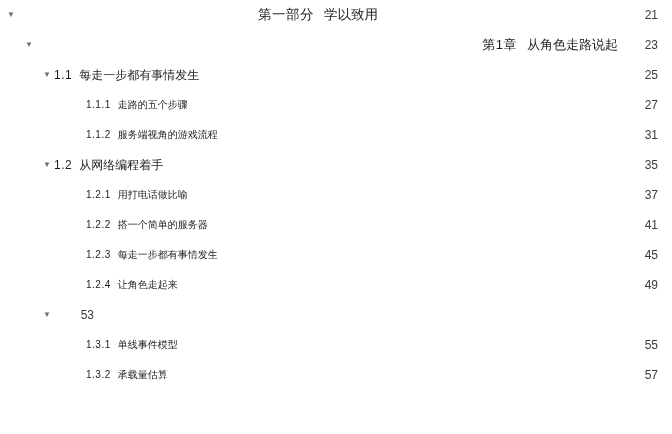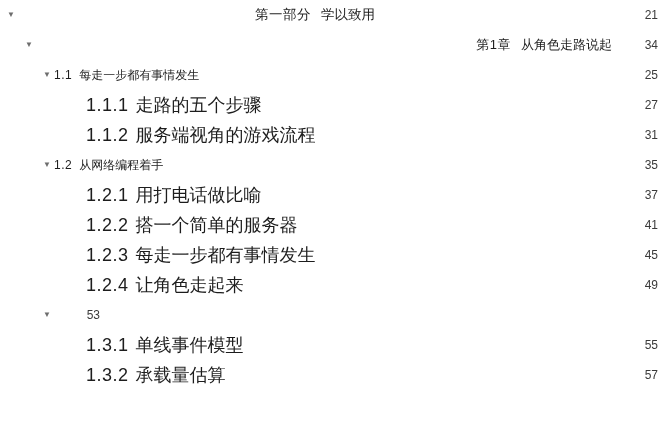--- a/index.html
+++ b/index.html
@@ -43,34 +43,34 @@
     flex: 1;
     font-size: 13px;
     color: #1d1d1d;
     white-space: nowrap;
     overflow: hidden;
     text-overflow: ellipsis;
   }
   .toc-row .page {
     font-size: 12px;
     color: #3a3a3a;
-    margin-left: 26px;
+    margin-left: 20px;
     min-width: 20px;
     text-align: right;
   }
   
   .lvl-0 { padding-left: 4px; }
   .lvl-1 { padding-left: 22px; }
   .lvl-2 { padding-left: 40px; }
   .lvl-3 { padding-left: 72px; }
 
   .lvl-0 .label { font-size: 13.5px; text-align: center; }
   .lvl-1 .label { font-size: 13px; text-align: right; }
   .lvl-2 .label { font-size: 12px; }
-  .lvl-3 .label { font-size: 18px; }
+  .lvl-3 .label { font-size: 10px; }
 
   .num {
     letter-spacing: 0.5px;
   }
   .sep {
     display: inline-block;
     width: 7px;
   }
   .sep-wide {
     display: inline-block;
@@ -82,21 +82,21 @@
 
 <div class="toc" id="toc-root">
     <div class="toc-row lvl-0">
       <span class="arrow-slot">▼</span>
       <span class="label"><span class="num">第一部分</span><span class="sep-wide"></span><span>学以致用</span></span>
       <span class="page">21</span>
     </div>
     <div class="toc-row lvl-1">
       <span class="arrow-slot">▼</span>
       <span class="label"><span class="num">第1章</span><span class="sep-wide"></span><span>从角色走路说起</span></span>
-      <span class="page">34</span>
+      <span class="page">23</span>
     </div>
     <div class="toc-row lvl-2">
       <span class="arrow-slot">▼</span>
       <span class="label"><span class="num">1.1</span><span class="sep"></span><span>每走一步都有事情发生</span></span>
       <span class="page">25</span>
     </div>
     <div class="toc-row lvl-3">
       <span class="arrow-slot empty">▼</span>
       <span class="label"><span class="num">1.1.1</span><span class="sep"></span><span>走路的五个步骤</span></span>
       <span class="page">27</span>

